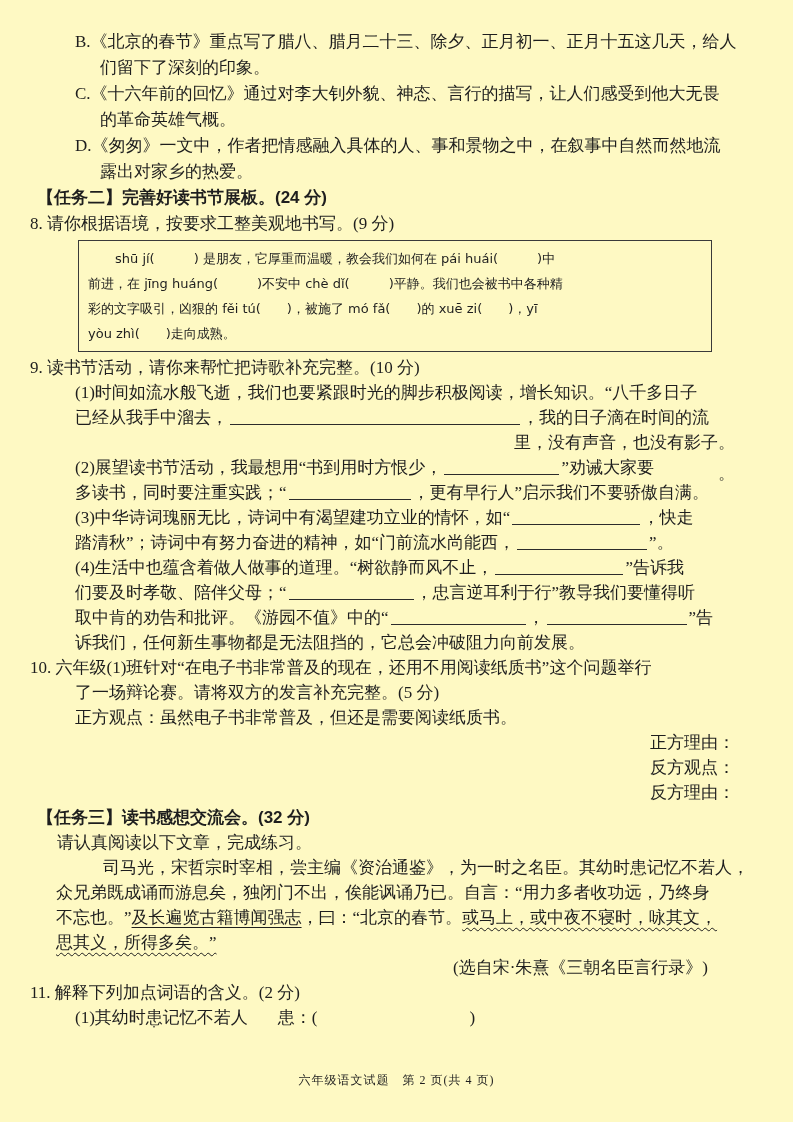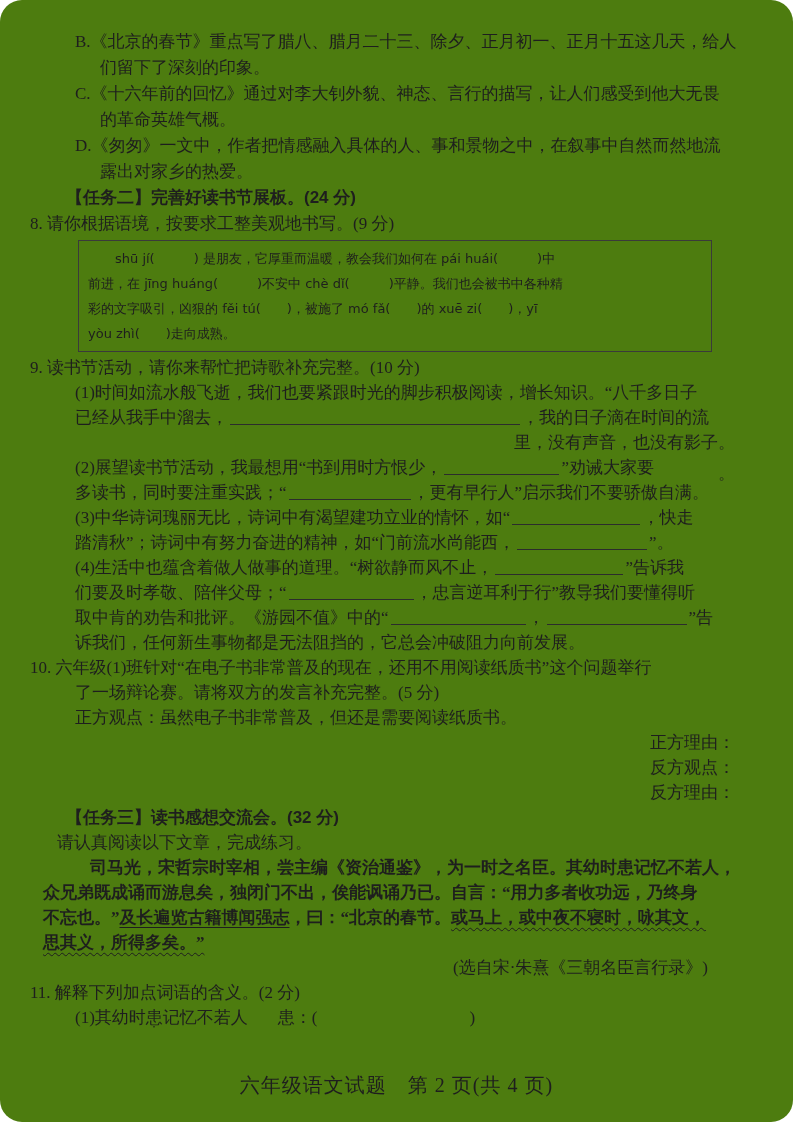--- a/index.html
+++ b/index.html
@@ -1,29 +1,28 @@
 <!DOCTYPE html>
 <html><head>
 <meta charset="utf-8">
 <style>
   html,body{margin:0;padding:0;background:#ffffff;}
   .page{
     position:relative;
     width:793px;height:1122px;
-    background:#4d7c0f;
+    background:#fef9c3;
     color:#1e1e1e;
     font-family:"Liberation Serif","DejaVu Serif",serif;
     font-size:17px;
     overflow:hidden;
-    border-radius:22px;
   }
   .content{padding-top:29px;}
   .ln{height:26px;line-height:26px;white-space:nowrap;}
   .ln2{height:25px;line-height:25px;white-space:nowrap;}
-  .ml46{padding-left:66px;}
+  .ml46{padding-left:37px;}
   .ml52{padding-left:30px;}
   .ml57{padding-left:57px;}
   .ml75{padding-left:75px;}
   .ml100{padding-left:100px;}
   .hdr{font-family:"Liberation Sans","DejaVu Sans",sans-serif;font-weight:700;}
   .center{text-align:center;}
   .flex{display:flex;align-items:flex-end;}
   .flex .fillblank{flex:1 1 auto;border-bottom:1.3px solid #2c2c2c;margin:0 2px 5px 2px;height:1px;}
   .mr80{margin-right:58px;flex-direction:column;}
   .blank{display:inline-block;border-bottom:1.3px solid #2c2c2c;height:17px;vertical-align:-2px;margin:0 2px;}
@@ -38,38 +37,38 @@
   .q8box{
     margin:3px 0 3px 78px;
     width:614px;
     border:1.2px solid #3a3a3a;
     padding:5px 9px;
     font-family:"DejaVu Sans","Liberation Sans",sans-serif;
     font-size:13px;
   }
   .q8box .bxln{height:25px;line-height:25px;white-space:nowrap;}
   .q8box .indent{text-indent:27px;}
-  .passage{margin-left:43px;width:706px;font-weight:bold;}
+  .passage{margin-left:56px;width:706px;}
   .passage .ln2{height:25px;line-height:25px;}
   .passage .indent{text-indent:47px;}
   .u-line{text-decoration:underline;text-underline-offset:4px;text-decoration-thickness:1px;}
   .u-wavy{text-decoration-line:underline;text-decoration-style:wavy;text-underline-offset:4px;text-decoration-thickness:1px;}
   .src{ text-align:right;padding-right:85px;}
   .sp30{display:inline-block;width:30px;}
   .sp152{display:inline-block;width:152px;}
   .dotchar{position:relative;display:inline-block;}
   .dotchar:after{
     content:"\2022";
     position:absolute;left:50%;top:16px;
     transform:translateX(-50%) scale(.65);
     font-size:11px;line-height:1;color:#1e1e1e;
   }
   .footer{
     position:absolute;left:0;top:1072px;width:100%;
-    text-align:center;font-size:20px;letter-spacing:1px;
+    text-align:center;font-size:12px;letter-spacing:1px;
   }
 </style>
 </head>
 <body>
 
 <div class="page">
   <div class="content">
 
     <div class="ln ml75">B.《北京的春节》重点写了腊八、腊月二十三、除夕、正月初一、正月十五这几天，给人</div>
     <div class="ln ml100">们留下了深刻的印象。</div>

